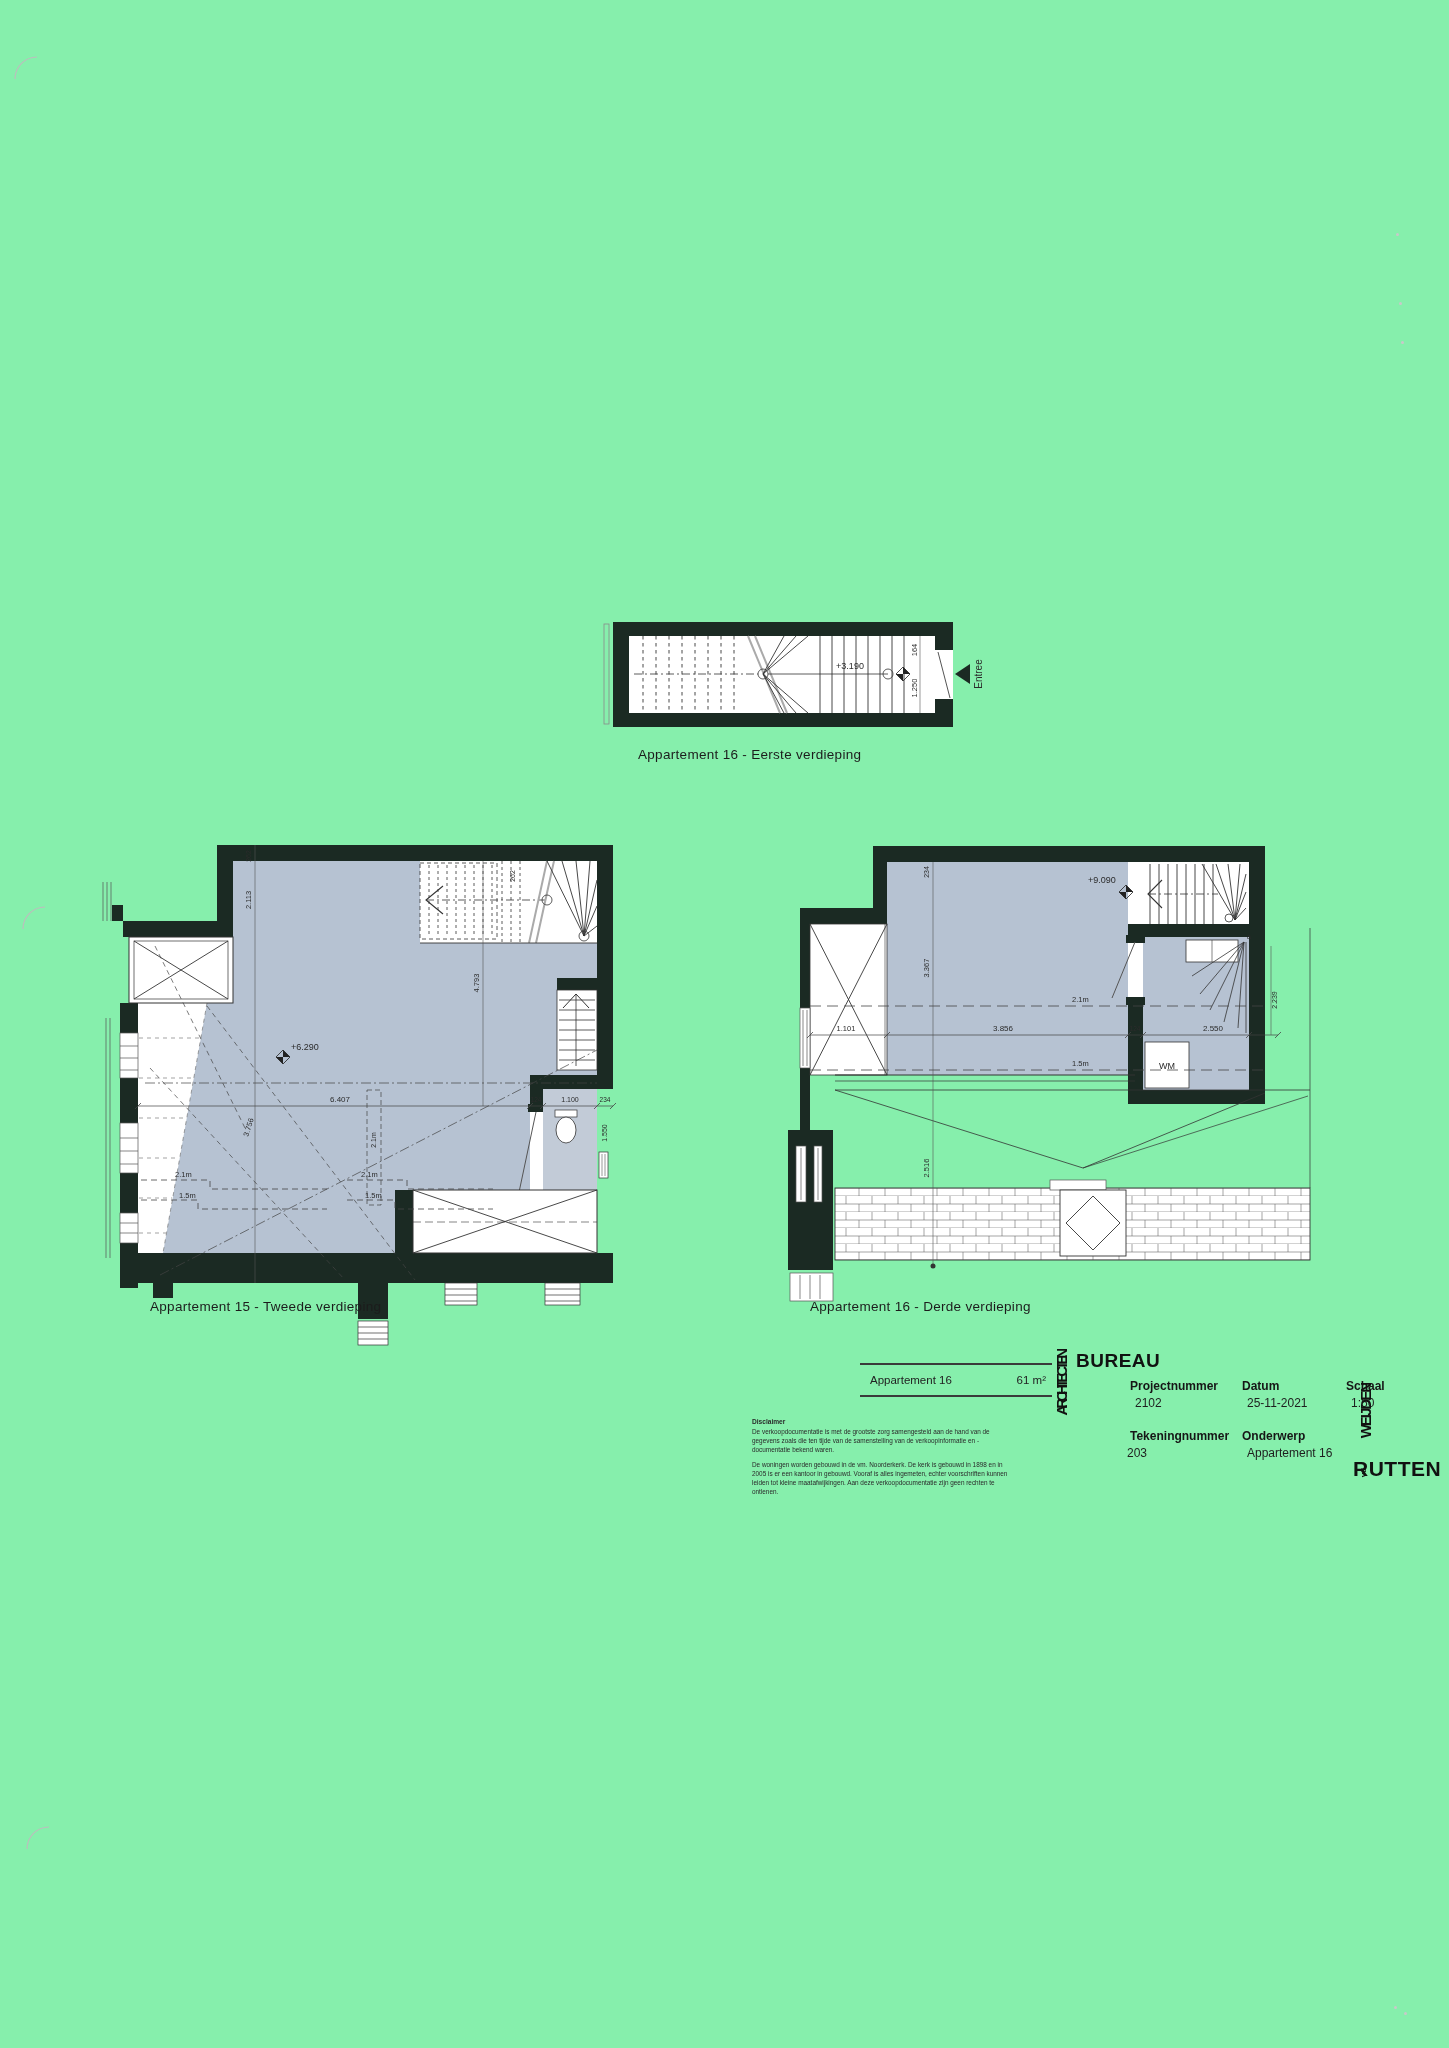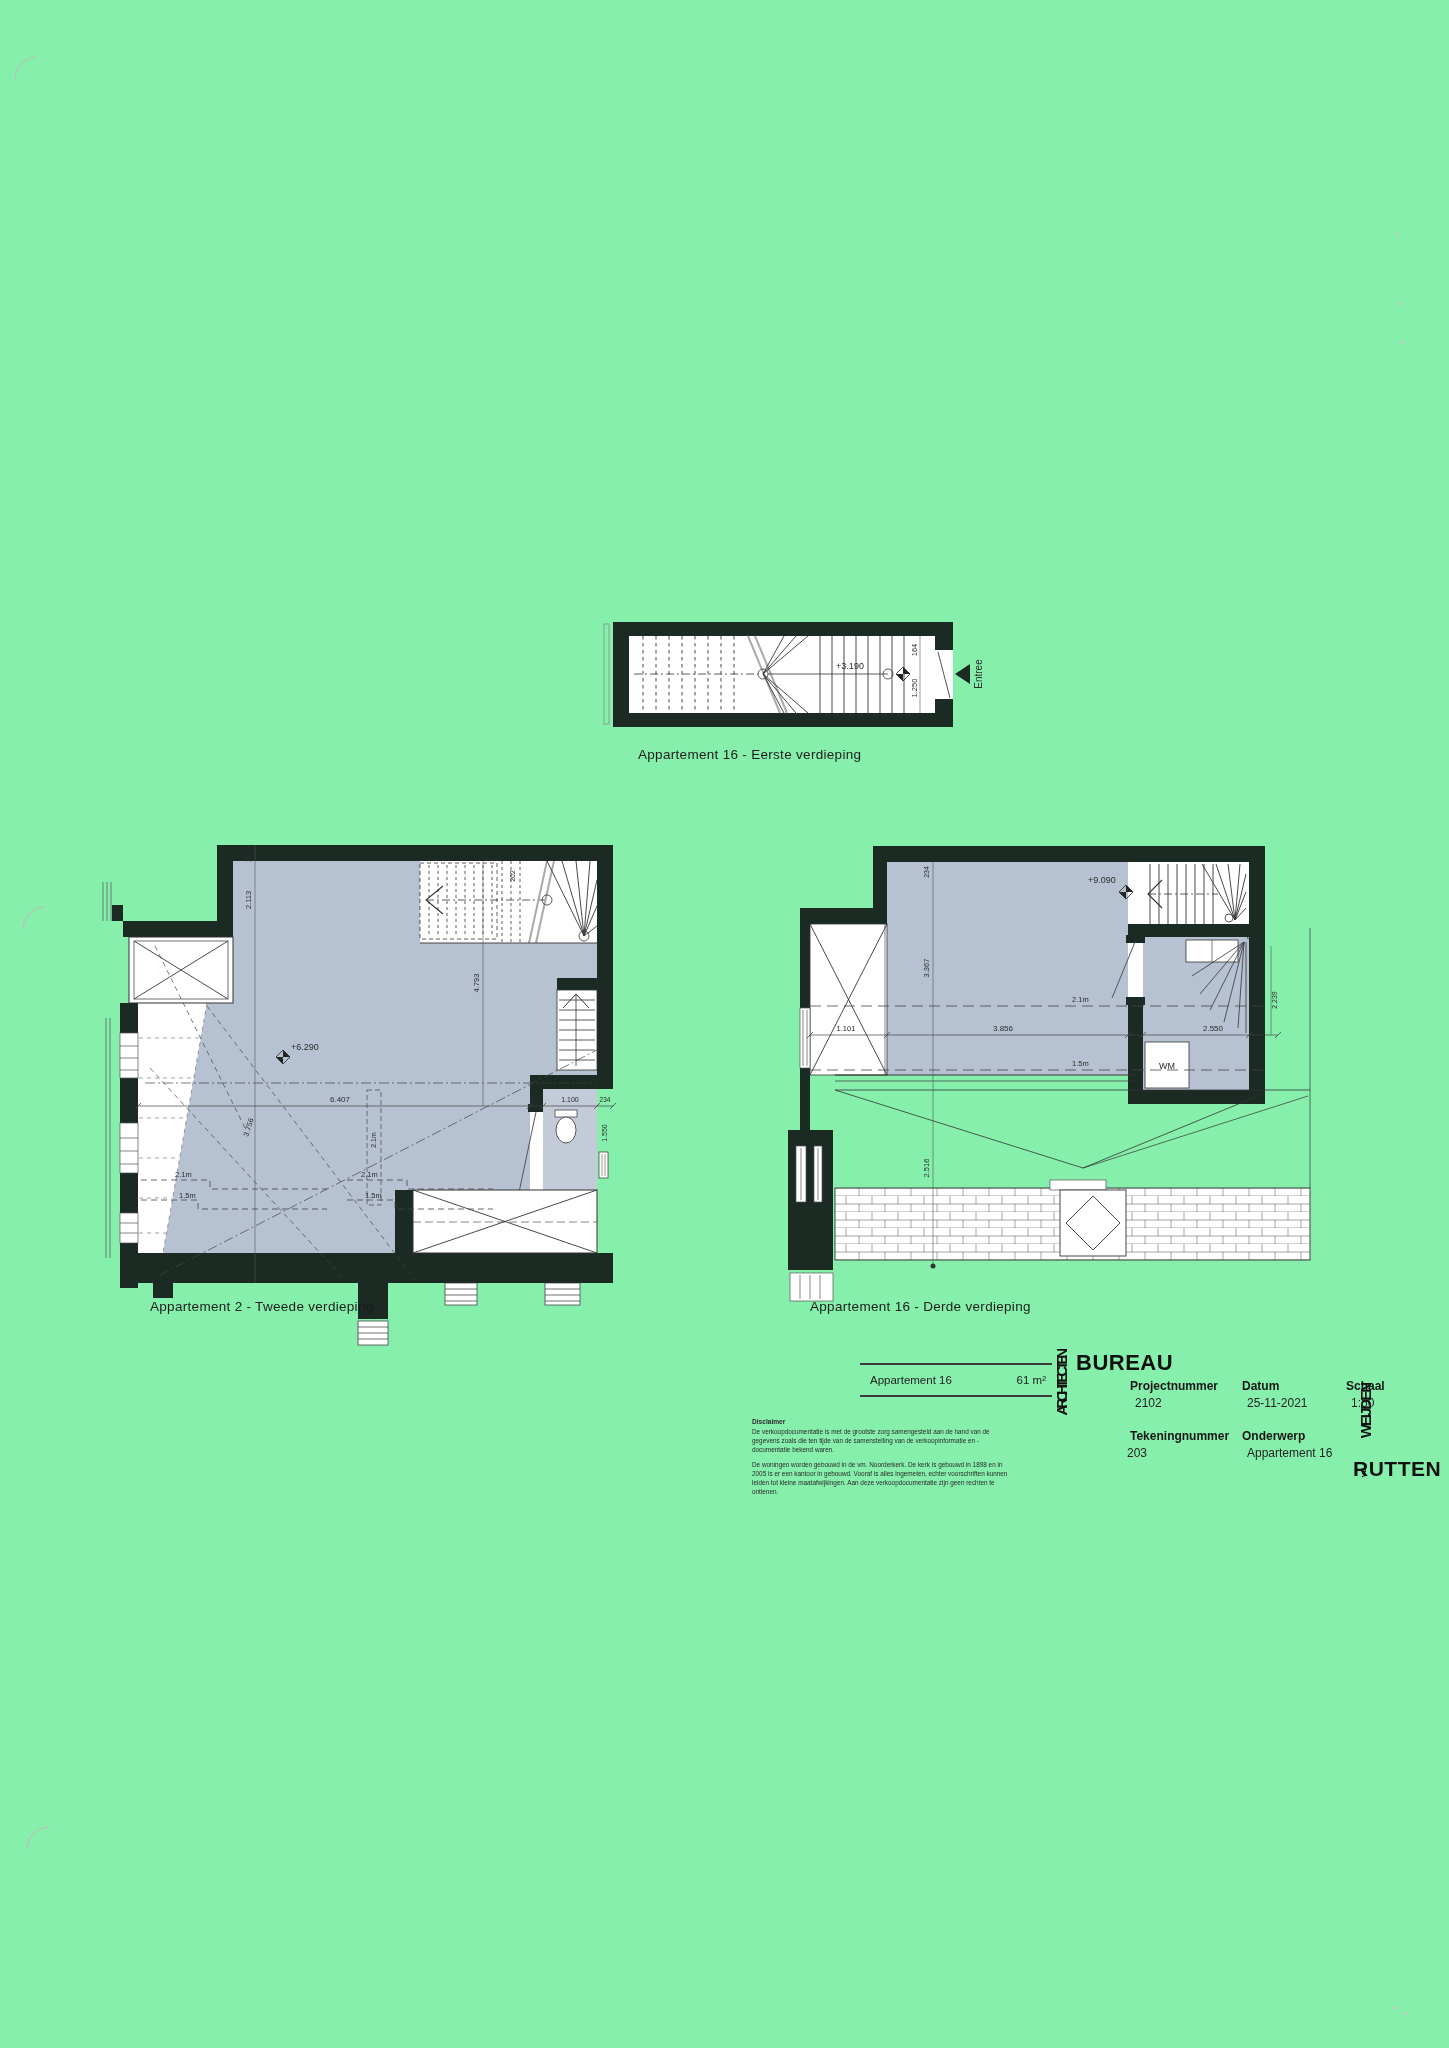--- a/index.html
+++ b/index.html
@@ -13,21 +13,21 @@
   .tb-table{position:absolute;left:860px;top:1363px;width:192px;border-top:2px solid #3a3a3a;
             border-bottom:2px solid #3a3a3a;}
   .tb-table .row{display:flex;justify-content:space-between;padding:9px 6px 9px 10px;
                  font-size:11.5px;color:#222;}
   .disclaimer{position:absolute;left:752px;top:1417px;width:262px;font-size:6.4px;
               line-height:1.4;color:#2a2a2a;}
   .disclaimer h4{margin:0 0 2px 0;font-size:6.6px;}
   .disclaimer p{margin:0 0 6px 0;}
   .brand-vert{position:absolute;left:1053px;top:1352px;font-weight:bold;font-size:15px;
               letter-spacing:-4px;color:#111;}
-  .brand-horz{position:absolute;left:1076px;top:1350px;font-weight:bold;font-size:22px;
+  .brand-horz{position:absolute;left:1076px;top:1350px;font-weight:bold;font-size:19px;
               letter-spacing:.5px;color:#111;}
   .fld-label{position:absolute;font-weight:bold;font-size:12px;color:#161616;white-space:nowrap;margin-left:38px;}
   .fld-value{position:absolute;font-size:12px;color:#1e1e1e;white-space:nowrap;margin-left:43px;}
   .logo-rutten{position:absolute;left:1353px;top:1457px;font-weight:bold;font-size:21px;
                letter-spacing:.5px;color:#111;}
   .logo-vd{position:absolute;left:1359px;top:1468px;font-size:8px;font-weight:bold;color:#111;
            transform:rotate(-90deg);}
   .logo-weijden{position:absolute;left:1357px;top:1384px;font-weight:bold;font-size:15px;
                 letter-spacing:-2px;color:#111;}
   .speck{position:absolute;width:3px;height:3px;border-radius:50%;background:#c9c9c9;}
@@ -302,21 +302,21 @@
       <text font-size="7.5" x="270" y="370">1.5m</text>
       <text font-size="7" transform="rotate(-90,281,312)" x="281" y="312" text-anchor="middle">2.1m</text>
       <text font-size="9" x="196" y="222">+6.290</text>
     </g>
     <g transform="translate(188,229)">
       <path d="M0,-7 L7,0 L0,7 L-7,0 Z" fill="none" stroke="#222" stroke-width="0.8"></path>
       <path d="M0,-7 L7,0 L0,0 Z" fill="#222"></path>
         <path d="M0,7 L-7,0 L0,0 Z" fill="#222"></path>
     </g>
   </svg>
-  <div class="abs caption" style="left:150px;top:1299px">Appartement 2 - Tweede verdieping</div>
+  <div class="abs caption" style="left:150px;top:1299px">Appartement 15 - Tweede verdieping</div>
 
   <svg class="abs" style="left:788px;top:828px" width="600" height="545" viewBox="0 0 600 545">
     <defs>
       <pattern id="brickP" width="26" height="16" patternUnits="userSpaceOnUse">
         <rect width="26" height="16" fill="#ffffff"></rect>
         <line x1="0" y1="8" x2="26" y2="8" stroke="#666" stroke-width="0.6"></line>
         <line x1="0" y1="16" x2="26" y2="16" stroke="#666" stroke-width="0.6"></line>
         <line x1="6" y1="0" x2="6" y2="8" stroke="#666" stroke-width="0.6"></line>
         <line x1="19" y1="8" x2="19" y2="16" stroke="#666" stroke-width="0.6"></line>
       </pattern>

